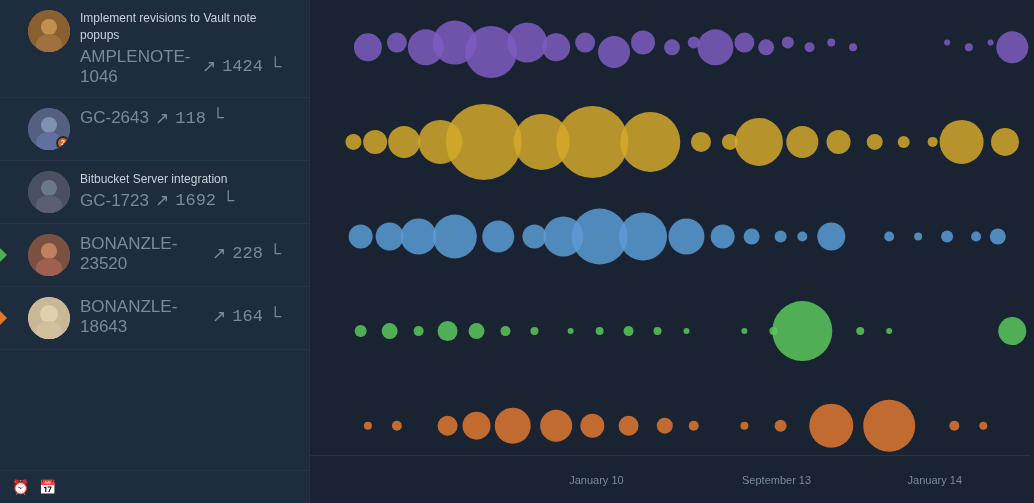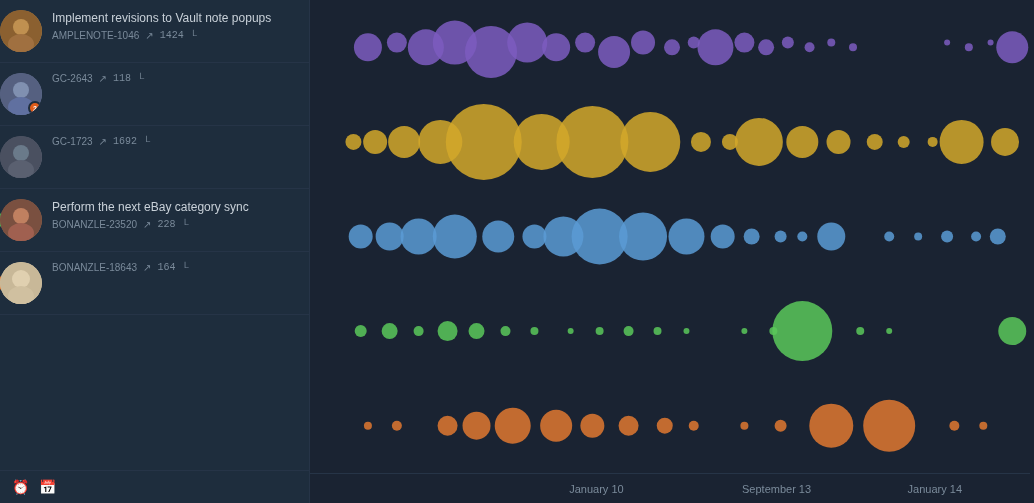--- a/index.html
+++ b/index.html
@@ -27,21 +27,21 @@
       flex-direction: column;
       border-right: 1px solid #263447;
     }
     .sidebar-items {
       flex: 1;
       overflow-y: auto;
     }
     .sidebar-item {
       display: flex;
       align-items: flex-start;
-      padding: 10px 0;
+      padding: 10px 28px;
       border-bottom: 1px solid #263447;
       cursor: pointer;
       position: relative;
     }
     .avatar {
       width: 42px;
       height: 42px;
       border-radius: 50%;
       margin-right: 10px;
       flex-shrink: 0;
@@ -72,21 +72,21 @@
       color: #c8d0d8;
       font-size: 12px;
       line-height: 1.4;
       margin-bottom: 3px;
     }
     .item-meta {
       display: flex;
       align-items: center;
       gap: 6px;
       color: #7a8a9a;
-      font-size: 10px;
+      font-size: 17px;
     }
     .item-id {
       color: #7a8a9a;
     }
     .meta-count {
       color: #7a8a9a;
       font-family: Liberation Mono, monospace;
     }
     .chevron-indicator {
       position: absolute;
@@ -124,21 +124,21 @@
     }
     .chart-svg {
       width: 100%;
       height: calc(100% - 30px);
     }
     .x-axis {
       position: absolute;
       bottom: 0;
       left: 0;
       right: 4px;
-      height: 30px;
+      height: 48px;
       display: flex;
       align-items: center;
       border-top: 1px solid #263447;
     }
     .x-label {
       position: absolute;
       color: #7a8a9a;
       font-size: 11px;
     }
     
@@ -196,40 +196,40 @@
 
       <div class="sidebar-item">
         <div class="avatar face-3">
           <svg viewBox="0 0 42 42" width="42" height="42">
             <rect width="42" height="42" rx="21" fill="#4a5060"></rect>
             <circle cx="21" cy="17" r="8" fill="#6a7a8a"></circle>
             <ellipse cx="21" cy="34" rx="13" ry="10" fill="#5a6070"></ellipse>
           </svg>
         </div>
         <div class="item-content">
+          <div class="item-title">Bitbucket Server integration</div>
           <div class="item-meta">
             <span class="item-id">GC-1723</span>
             <span>↗</span>
             <span class="meta-count">1692</span>
             <span>└</span>
           </div>
         </div>
       </div>
 
       <div class="sidebar-item" style="position:relative">
         <div class="chevron-indicator chevron-green"></div>
         <div class="avatar face-4">
           <svg viewBox="0 0 42 42" width="42" height="42">
             <rect width="42" height="42" rx="21" fill="#7a5040"></rect>
             <circle cx="21" cy="17" r="8" fill="#c08060"></circle>
             <ellipse cx="21" cy="34" rx="13" ry="10" fill="#a06050"></ellipse>
           </svg>
         </div>
         <div class="item-content">
-          <div class="item-title">Perform the next eBay category sync</div>
           <div class="item-meta">
             <span class="item-id">BONANZLE-23520</span>
             <span>↗</span>
             <span class="meta-count">228</span>
             <span>└</span>
           </div>
         </div>
       </div>
 
       <div class="sidebar-item" style="position:relative">

